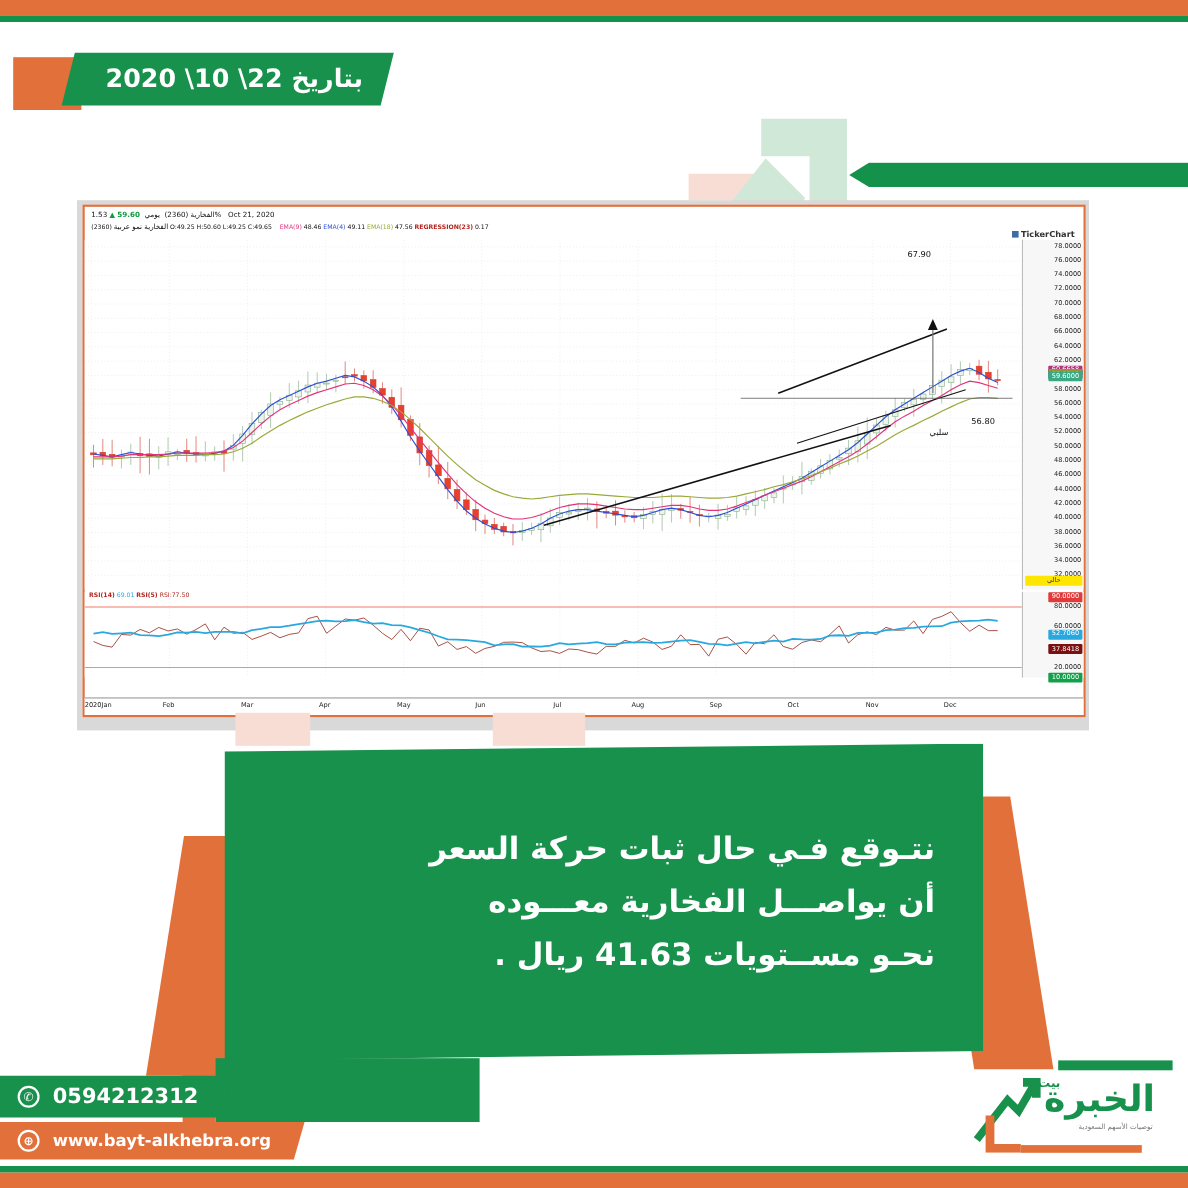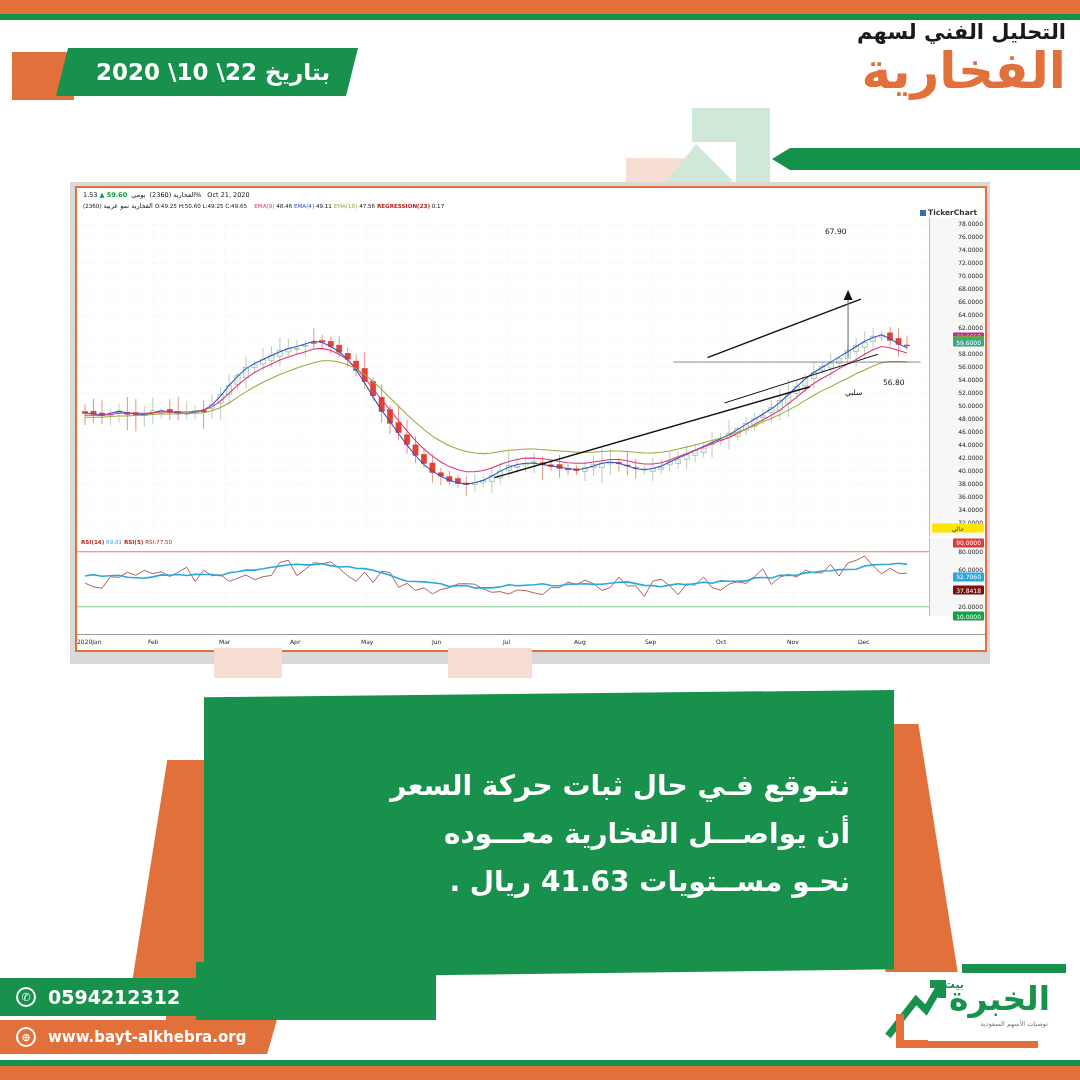--- a/index.html
+++ b/index.html
@@ -76,21 +76,21 @@
   .ann { position:absolute; font-size:7.5px; color:#111; }
   .ann-ar { position:absolute; font-size:7.5px; color:#111; direction:rtl; }
 
   
   .quote-wrap { position:absolute; left:150px; top:672px; width:790px; height:310px; }
   .quote-or-l { position:absolute; left:0px; top:88px; width:78px; height:218px; background:#e2703a;
                 transform:skewX(-9deg); }
   .quote-or-r { position:absolute; left:716px; top:52px; width:72px; height:248px; background:#e2703a;
                 transform:skewX(9deg); }
   .quote-green{
-    position:absolute; left:54px; top:18px; width:690px; height:288px; background:#17914c;
+    position:absolute; left:54px; top:4px; width:690px; height:288px; background:#17914c;
     clip-path:polygon(0% 2.5%, 100% 0%, 100% 97%, 0% 100%);
     display:flex; flex-direction:column; justify-content:center; align-items:flex-end;
     padding:16px 44px 16px 44px; direction:rtl;
   }
   .qline { color:#fff; font-size:28px; font-weight:bold; line-height:1.72; letter-spacing:.3px;
            width:100%; text-align:right; white-space:nowrap; }
   .pink-strip{ position:absolute; background:#f7ddd3; }
 
   
   .ft-chip { position:absolute; display:flex; align-items:center; color:#fff; font-weight:bold;
@@ -131,24 +131,20 @@
   </svg>
   <svg class="wm wm-green" width="330" height="290">
     <g fill="#cfe8d8">
       <path d="M40 210 L128 104 L160 136 L226 52 L262 88 L160 226 L128 192 L72 252 Z"></path>
       <path d="M222 16 L300 16 L300 96 L266 96 L266 50 L222 50 Z"></path>
       <path d="M196 236 L262 236 L262 300 L196 300 Z"></path>
     </g>
   </svg>
   <div class="green-wedge"></div>
 
-  <div class="hdr-title-wrap">
-    <div class="hdr-sub">التحليل الفني لسهم</div>
-    <div class="hdr-main">الفخارية</div>
-  </div>
 
   <div class="date-orange-tab"></div>
   <div class="date-chip">
     <span>بتاريخ 22\ 10\ 2020</span>
   </div>
 
   <div class="chart-shadow"></div>
   <div class="chart-card">
 
     <div class="chart-head">

